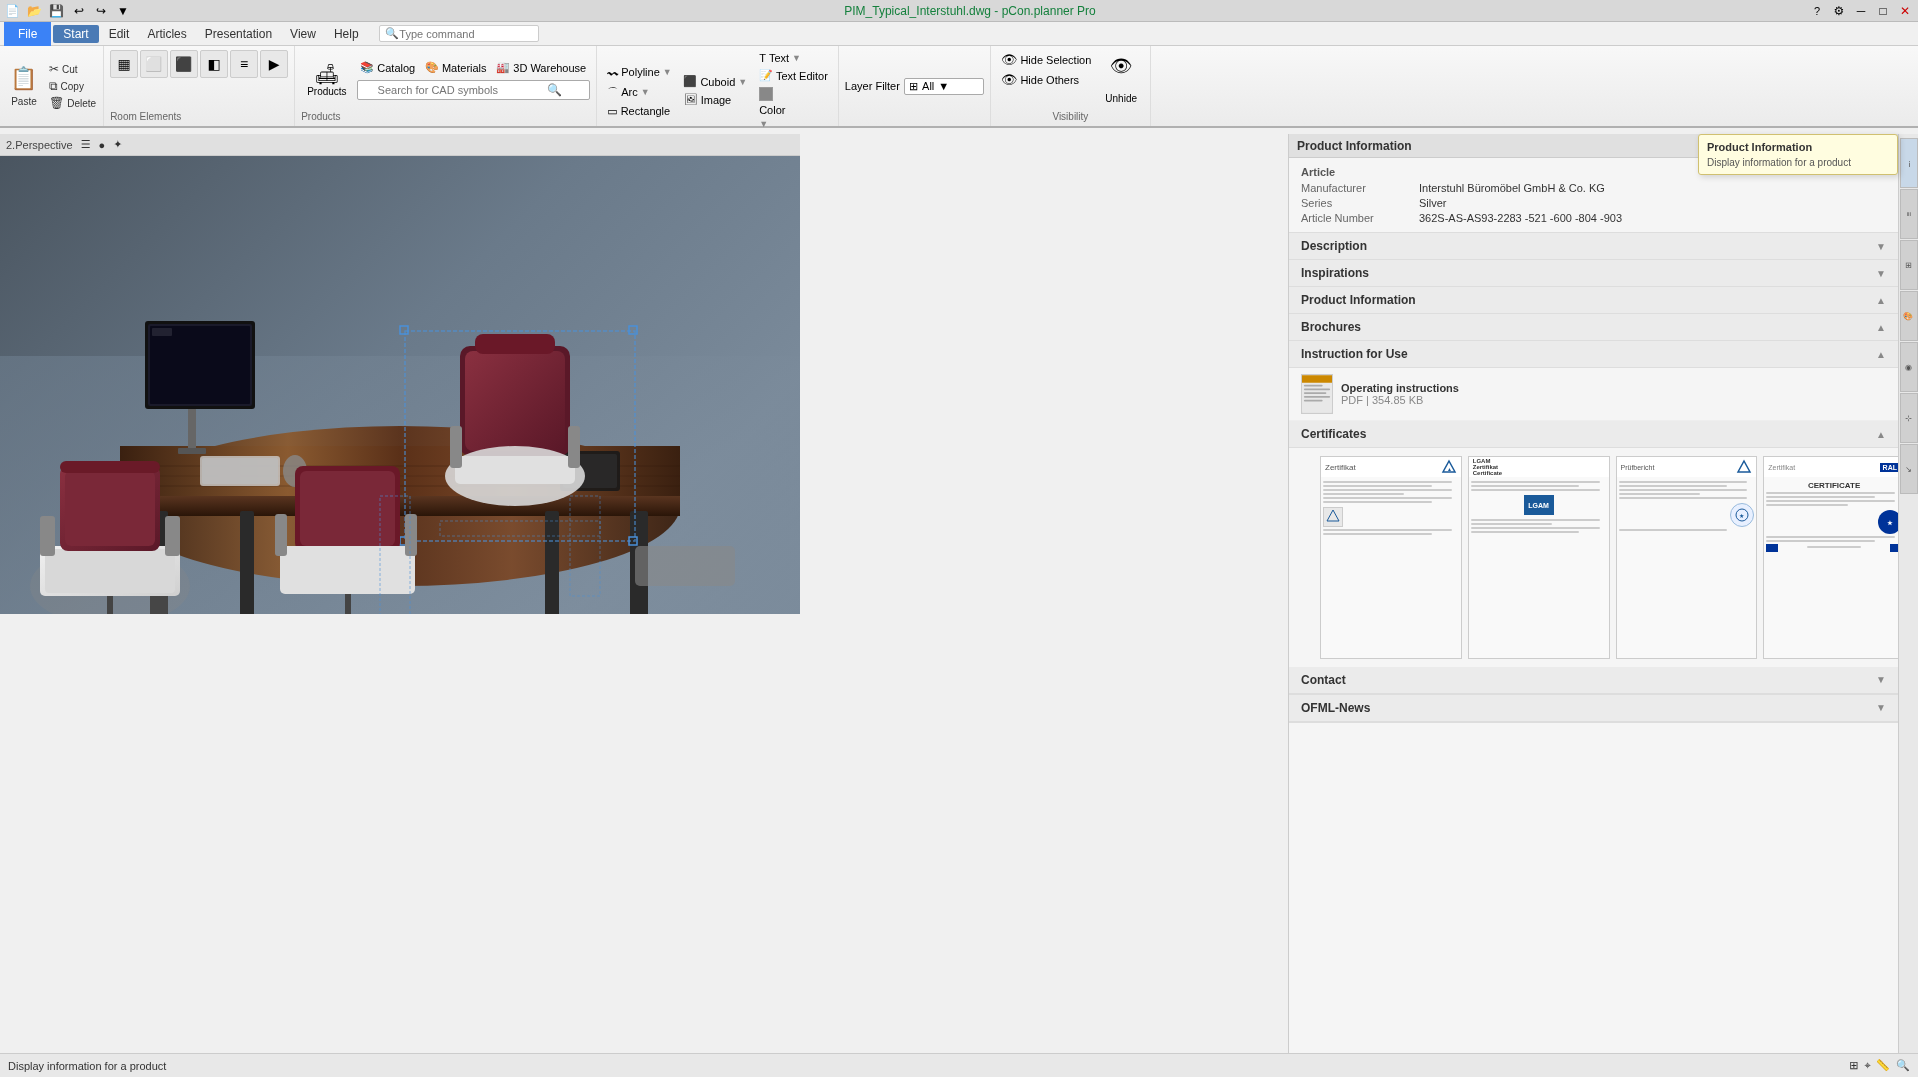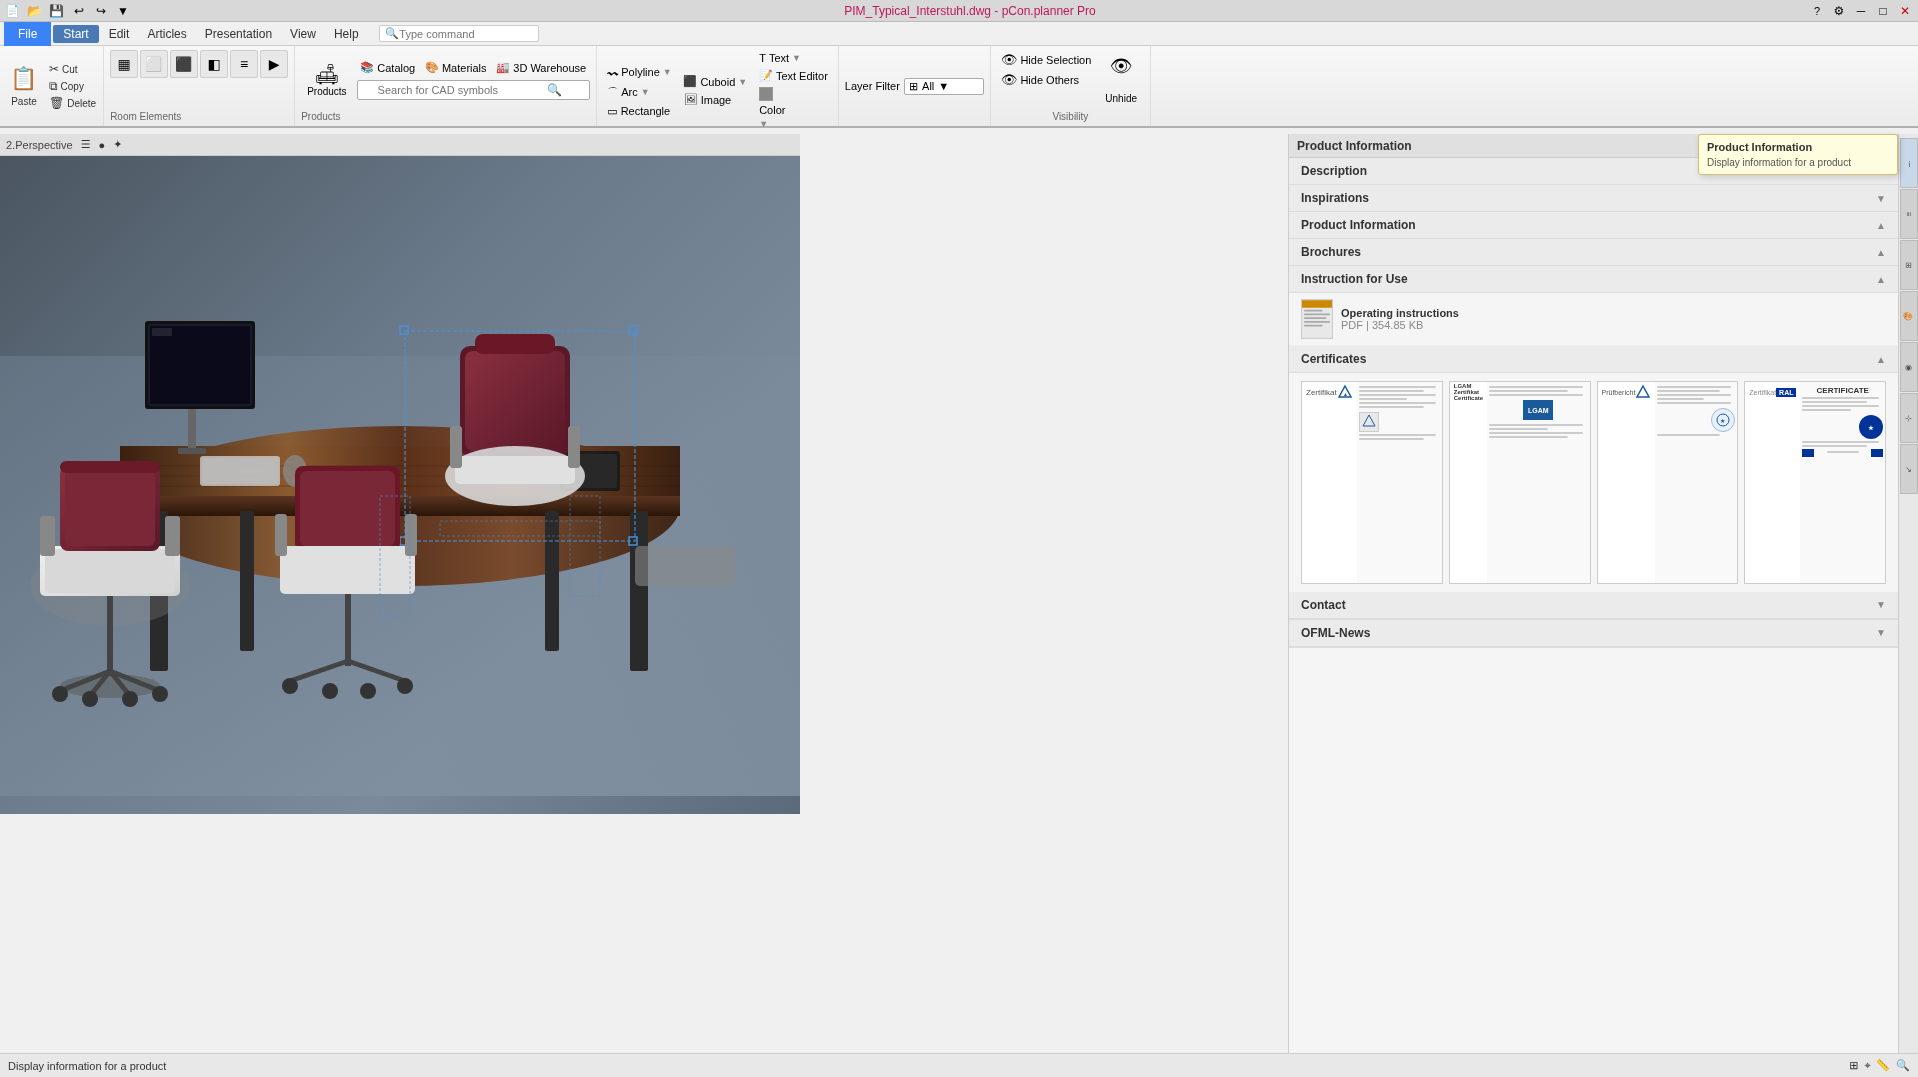--- a/index.html
+++ b/index.html
@@ -81,21 +81,21 @@
       width: 150px;
       color: #666;
     }
 
     
     #viewport {
       position: absolute;
       top: 134px;
       left: 0;
       width: 800px;
-      height: 680px;
+      height: 480px;
       background: #5a6a7a;
       overflow: hidden;
     }
 
     .viewport-header {
       height: 22px;
       background: #e0e0e0;
       display: flex;
       align-items: center;
       padding: 0 6px;
@@ -234,23 +234,24 @@
       grid-template-columns: repeat(4, 1fr);
       gap: 6px;
       padding: 8px 12px;
     }
     .cert-thumb {
       width: 100%;
       aspect-ratio: 0.7;
       background: white;
       border: 1px solid #ccc;
       display: flex;
-      flex-direction: row;
+      flex-direction: column;
       overflow: hidden;
       cursor: pointer;
+      margin-left: 19px;
     }
     .cert-thumb-header {
       height: 20px;
       display: flex;
       align-items: center;
       justify-content: space-between;
       padding: 2px 4px;
     }
     .cert-thumb-body {
       flex: 1;
@@ -523,21 +524,21 @@
 
 <div id="quick-access">
   <div class="qa-btn">📄</div>
   <div class="qa-btn">📂</div>
   <div class="qa-btn">💾</div>
   <div class="qa-btn">↩</div>
   <div class="qa-btn">↪</div>
   <div class="qa-btn">▼</div>
   <div style="flex:1"></div>
 
-  <div style="font-size:12px;color:#be185d;">PIM_Typical_Interstuhl.dwg - pCon.planner Pro</div>
+  <div style="font-size:12px;color:#15803d;">PIM_Typical_Interstuhl.dwg - pCon.planner Pro</div>
   <div style="flex:1"></div>
 
   <div class="qa-btn" style="font-size:11px;">?</div>
   <div class="qa-btn">⚙</div>
   <div class="qa-btn">─</div>
   <div class="qa-btn">□</div>
   <div class="qa-btn" style="color:#cc0000;">✕</div>
 </div>
 
 <div id="menu-bar">
@@ -853,20 +854,31 @@
 <div id="product-panel" style="right:20px;">
 
   <div class="panel-header">
     <span style="font-size:12px;font-weight:bold;">Product Information</span>
     <div class="header-icons">
       <span style="font-size:11px;cursor:pointer;">📌</span>
       <span style="font-size:11px;cursor:pointer;">✕</span>
     </div>
   </div>
 
+  <div class="panel-section">
+    <div class="panel-section-title">Article</div>
+    <div class="article-info">
+      <span class="label">Manufacturer</span>
+      <span class="value">Interstuhl Büromöbel GmbH &amp; Co. KG</span>
+      <span class="label">Series</span>
+      <span class="value">Silver</span>
+      <span class="label">Article Number</span>
+      <span class="value">362S-AS-AS93-2283 -521 -600 -804 -903</span>
+    </div>
+  </div>
 
   <div class="section-header">
     <span class="section-header-title">Description</span>
     <span class="chevron-icon">▼</span>
   </div>
 
   <div class="section-header">
     <span class="section-header-title">Inspirations</span>
     <span class="chevron-icon">▼</span>
   </div>

